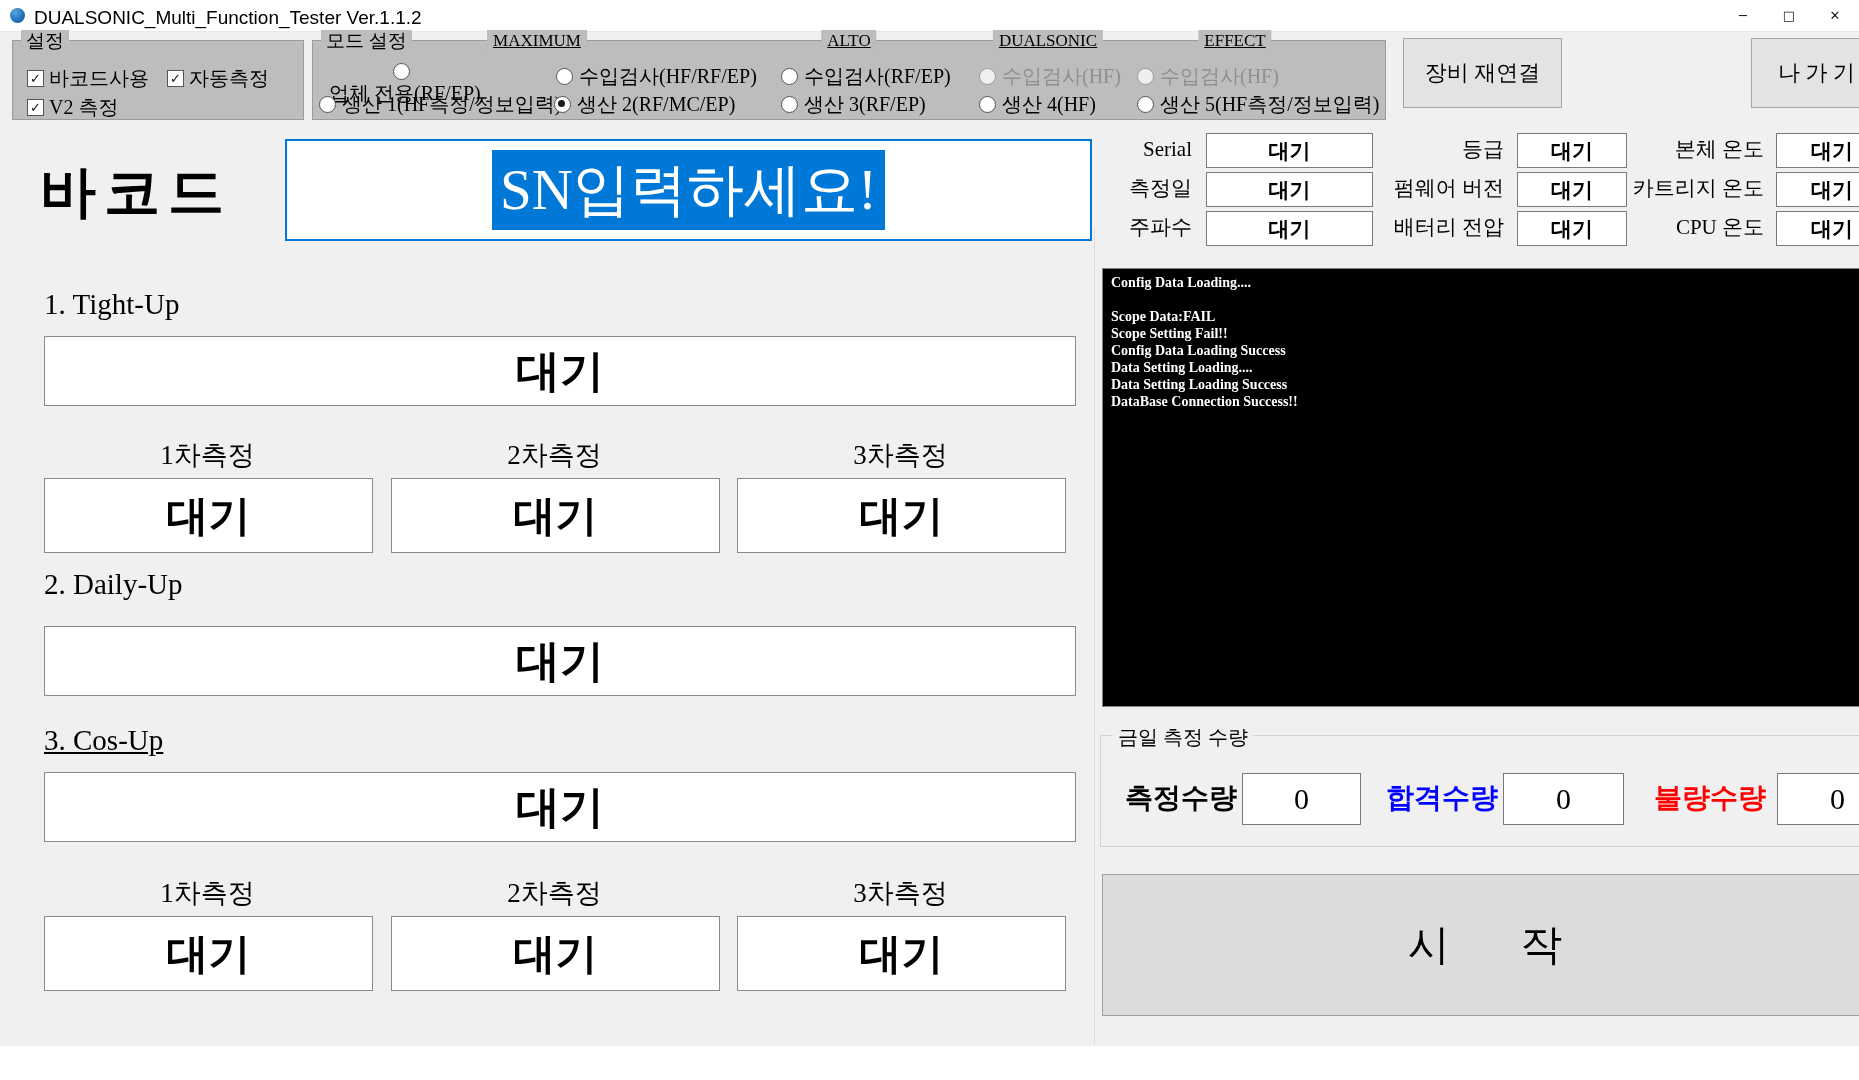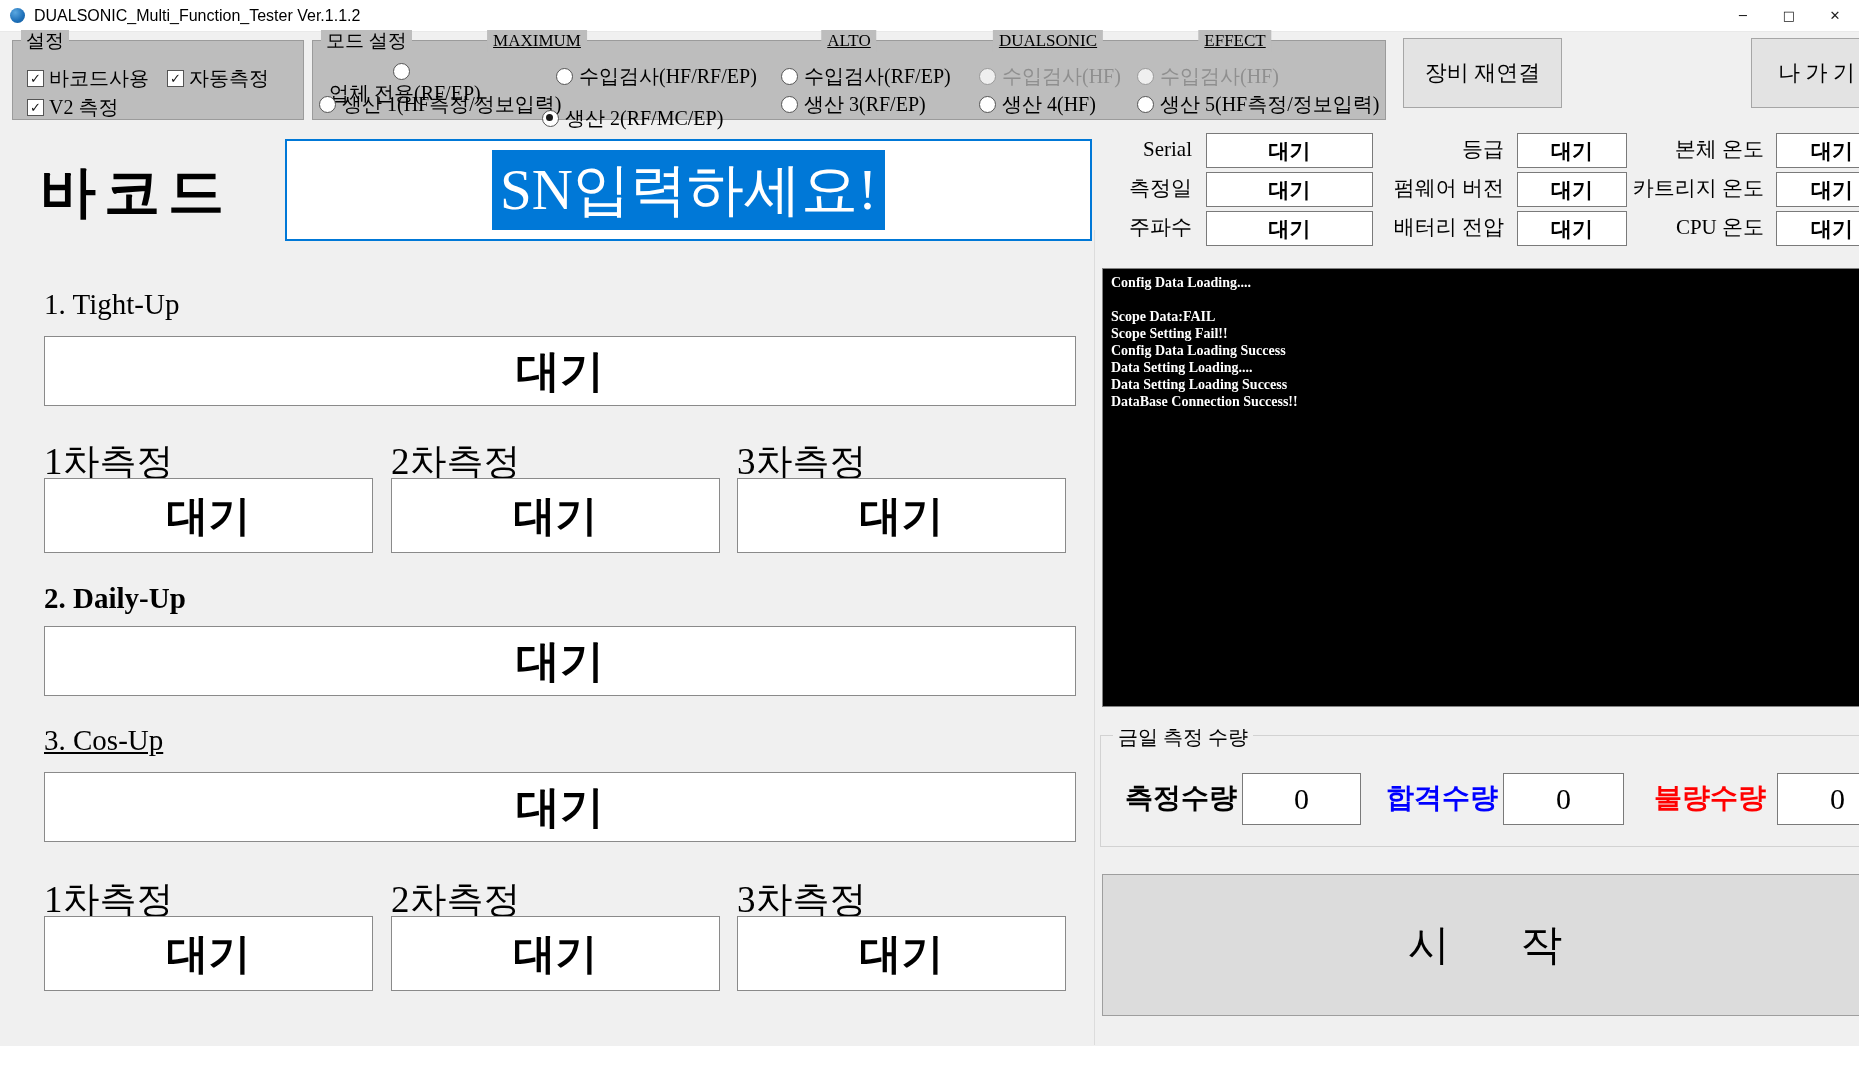--- a/index.html
+++ b/index.html
@@ -4,21 +4,21 @@
 <style>
   html,body{margin:0;padding:0;background:#888;}
   #screen{position:relative;width:1859px;height:1080px;overflow:hidden;background:#f0f0f0;
           font-family:"Liberation Serif","DejaVu Serif",serif;color:#000;}
   .abs{position:absolute;}
 
   
   .titlebar{left:0;top:0;width:1859px;height:31px;background:#ffffff;border-bottom:1px solid #e9e9e9;}
   .app-icon{left:10px;top:8px;width:15px;height:15px;border-radius:50%;
             background:radial-gradient(circle at 35% 30%, #5aa7e0 0%, #1d6fb8 60%, #155a98 100%);}
-  .title-text{left:34px;top:7px;font-family:"Liberation Sans","DejaVu Sans",sans-serif;font-size:16px;color:#000;}
+  .title-text{left:34px;top:7px;font-family:"Liberation Sans","DejaVu Sans",sans-serif;font-size:19px;color:#000;}
   .winbtn{top:0;width:46px;height:31px;display:flex;align-items:center;justify-content:center;
           font-family:"DejaVu Sans",sans-serif;font-size:13px;color:#222;}
 
   
   .group-dark{background:#bdbdbd;border:1px solid #9b9b9b;}
   .group-label{position:absolute;top:-11px;left:8px;background:#bdbdbd;padding:0 5px;font-size:19px;line-height:22px;white-space:nowrap;}
   .col-header{position:absolute;top:-11px;transform:translateX(-50%);background:#bdbdbd;padding:0 6px;
               font-size:17px;line-height:22px;white-space:nowrap;text-decoration:underline;}
   .cb-item,.radio-item{position:absolute;display:flex;align-items:center;white-space:nowrap;font-size:20px;}
   .cb{width:15px;height:15px;background:#fff;border:1px solid #555;margin-right:5px;display:flex;
@@ -38,21 +38,21 @@
 
   
   .stat-label{font-size:21px;text-align:right;line-height:33px;white-space:nowrap;}
   .valbox{background:#fff;border:1px solid #7a7a7a;display:flex;align-items:center;justify-content:center;
           font-size:21px;font-weight:bold;white-space:nowrap;}
 
   
   .sec-title{font-size:29px;white-space:nowrap;}
   .bigbox{background:#fff;border:1px solid #8a8a8a;display:flex;align-items:center;justify-content:center;
           font-size:44px;font-weight:bold;}
-  .sub-label{font-size:37px;text-align:left;white-space:nowrap;}
+  .sub-label{font-size:27px;text-align:center;white-space:nowrap;}
   .subbox{background:#fff;border:1px solid #8a8a8a;display:flex;align-items:center;justify-content:center;
           font-size:42px;font-weight:bold;}
 
   
   .console{background:#000;border:1px solid #828282;color:#fff;font-size:14px;line-height:17px;
            font-weight:bold;padding:5px 0 0 8px;box-sizing:border-box;}
   .console div{min-height:17px;white-space:nowrap;}
 
   
   .group-light{border:1px solid #d2d2d2;}
@@ -120,21 +120,21 @@
     </div>
     <div class="radio-item" style="left:824px;top:22px;">
       <span class="radio dis"></span>
       <span class="lbl-dis">수입검사(HF)</span>
     </div>
 
     <div class="radio-item" style="left:6px;top:50px;">
       <span class="radio"></span>
       <span>생산 1(HF측정/정보입력)</span>
     </div>
-    <div class="radio-item" style="left:229px;top:50px;margin-top:14px;">
+    <div class="radio-item" style="left:241px;top:50px;">
       <span class="radio sel"></span>
       <span>생산 2(RF/MC/EP)</span>
     </div>
     <div class="radio-item" style="left:468px;top:50px;">
       <span class="radio"></span>
       <span>생산 3(RF/EP)</span>
     </div>
     <div class="radio-item" style="left:666px;top:50px;">
       <span class="radio"></span>
       <span>생산 4(HF)</span>
@@ -177,21 +177,21 @@
   <div class="abs sec-title" style="left:44px;top:288px;">1. Tight-Up</div>
   <div class="abs bigbox" style="left:44px;top:336px;width:1030px;height:68px;">대기</div>
 
   <div class="abs sub-label" style="left:44px;top:437px;width:327px;">1차측정</div>
   <div class="abs sub-label" style="left:391px;top:437px;width:327px;">2차측정</div>
   <div class="abs sub-label" style="left:737px;top:437px;width:327px;">3차측정</div>
   <div class="abs subbox" style="left:44px;top:478px;width:327px;height:73px;">대기</div>
   <div class="abs subbox" style="left:391px;top:478px;width:327px;height:73px;">대기</div>
   <div class="abs subbox" style="left:737px;top:478px;width:327px;height:73px;">대기</div>
 
-  <div class="abs sec-title" style="left:44px;top:582px;font-weight:bold;">2. Daily-Up</div>
+  <div class="abs sec-title" style="left:44px;top:568px;">2. Daily-Up</div>
   <div class="abs bigbox" style="left:44px;top:626px;width:1030px;height:68px;">대기</div>
 
   <div class="abs sec-title" style="left:44px;top:724px;text-decoration:underline;">3. Cos-Up</div>
   <div class="abs bigbox" style="left:44px;top:772px;width:1030px;height:68px;">대기</div>
 
   <div class="abs sub-label" style="left:44px;top:875px;width:327px;">1차측정</div>
   <div class="abs sub-label" style="left:391px;top:875px;width:327px;">2차측정</div>
   <div class="abs sub-label" style="left:737px;top:875px;width:327px;">3차측정</div>
   <div class="abs subbox" style="left:44px;top:916px;width:327px;height:73px;">대기</div>
   <div class="abs subbox" style="left:391px;top:916px;width:327px;height:73px;">대기</div>

